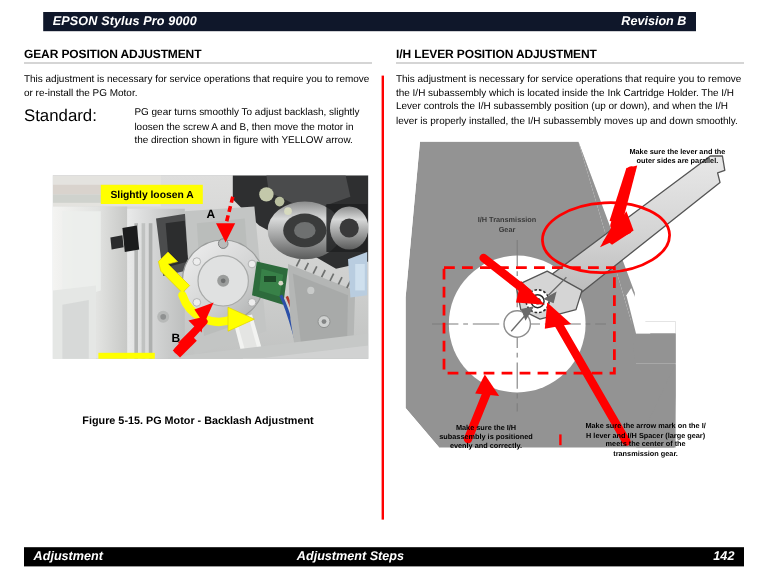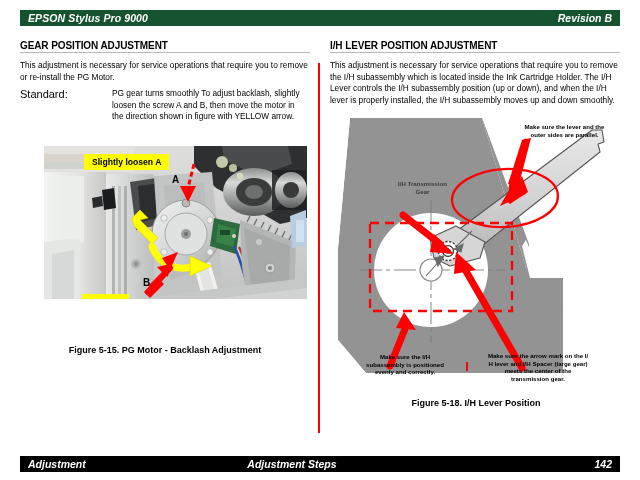--- a/index.html
+++ b/index.html
@@ -11,23 +11,23 @@
   }
   #page {
     position: relative;
     width: 640px; height: 480px;
     background: #ffffff;
   }
 
   
   .hdr-bar {
     position: absolute;
-    left: 20px; top: 10px;
-    width: 600px; height: 16px;
-    background: #14532d;
+    left: 36px; top: 10px;
+    width: 544px; height: 16px;
+    background: #0f172a;
   }
   .hdr-bar .hdr-left {
     position: absolute; left: 8px; top: 2px;
     color: #ffffff;
     font-size: 10.5px;
     font-style: italic;
     font-weight: bold;
     letter-spacing: 0.1px;
     white-space: nowrap;
   }
@@ -87,21 +87,21 @@
   .body-p {
     position: absolute;
     font-size: 8.3px;
     line-height: 11.6px;
     color: #000;
     text-align: left;
   }
 
   .std-label {
     position: absolute;
-    font-size: 11px;
+    font-size: 14px;
     color: #000;
     white-space: nowrap;
   }
   .std-body {
     position: absolute;
     font-size: 8.3px;
     line-height: 11.6px;
     color: #000;
   }
 
@@ -447,21 +447,20 @@
 
   <div class="dlabel" style="left:352px; top:353px; width:106px;">Make sure the I/H
 subassembly is positioned
 evenly and correctly.</div>
   <div class="tick-red" style="left:466px; top:362px;"></div>
   <div class="dlabel" style="left:474px; top:352px; width:128px;">Make sure the arrow mark on the I/
 H lever and I/H Spacer (large gear)
 meets the center of the
 transmission gear.</div>
 
-  <div class="fig-cap" style="left:330px; top:398px; width:292px;">Figure 5-18.  I/H Lever Position</div>
 
   <div class="ftr-bar">
     <div class="ftr-left">Adjustment</div>
     <div class="ftr-center">Adjustment Steps</div>
     <div class="ftr-right">142</div>
   </div>
 
 </div>
 
 </body></html>

